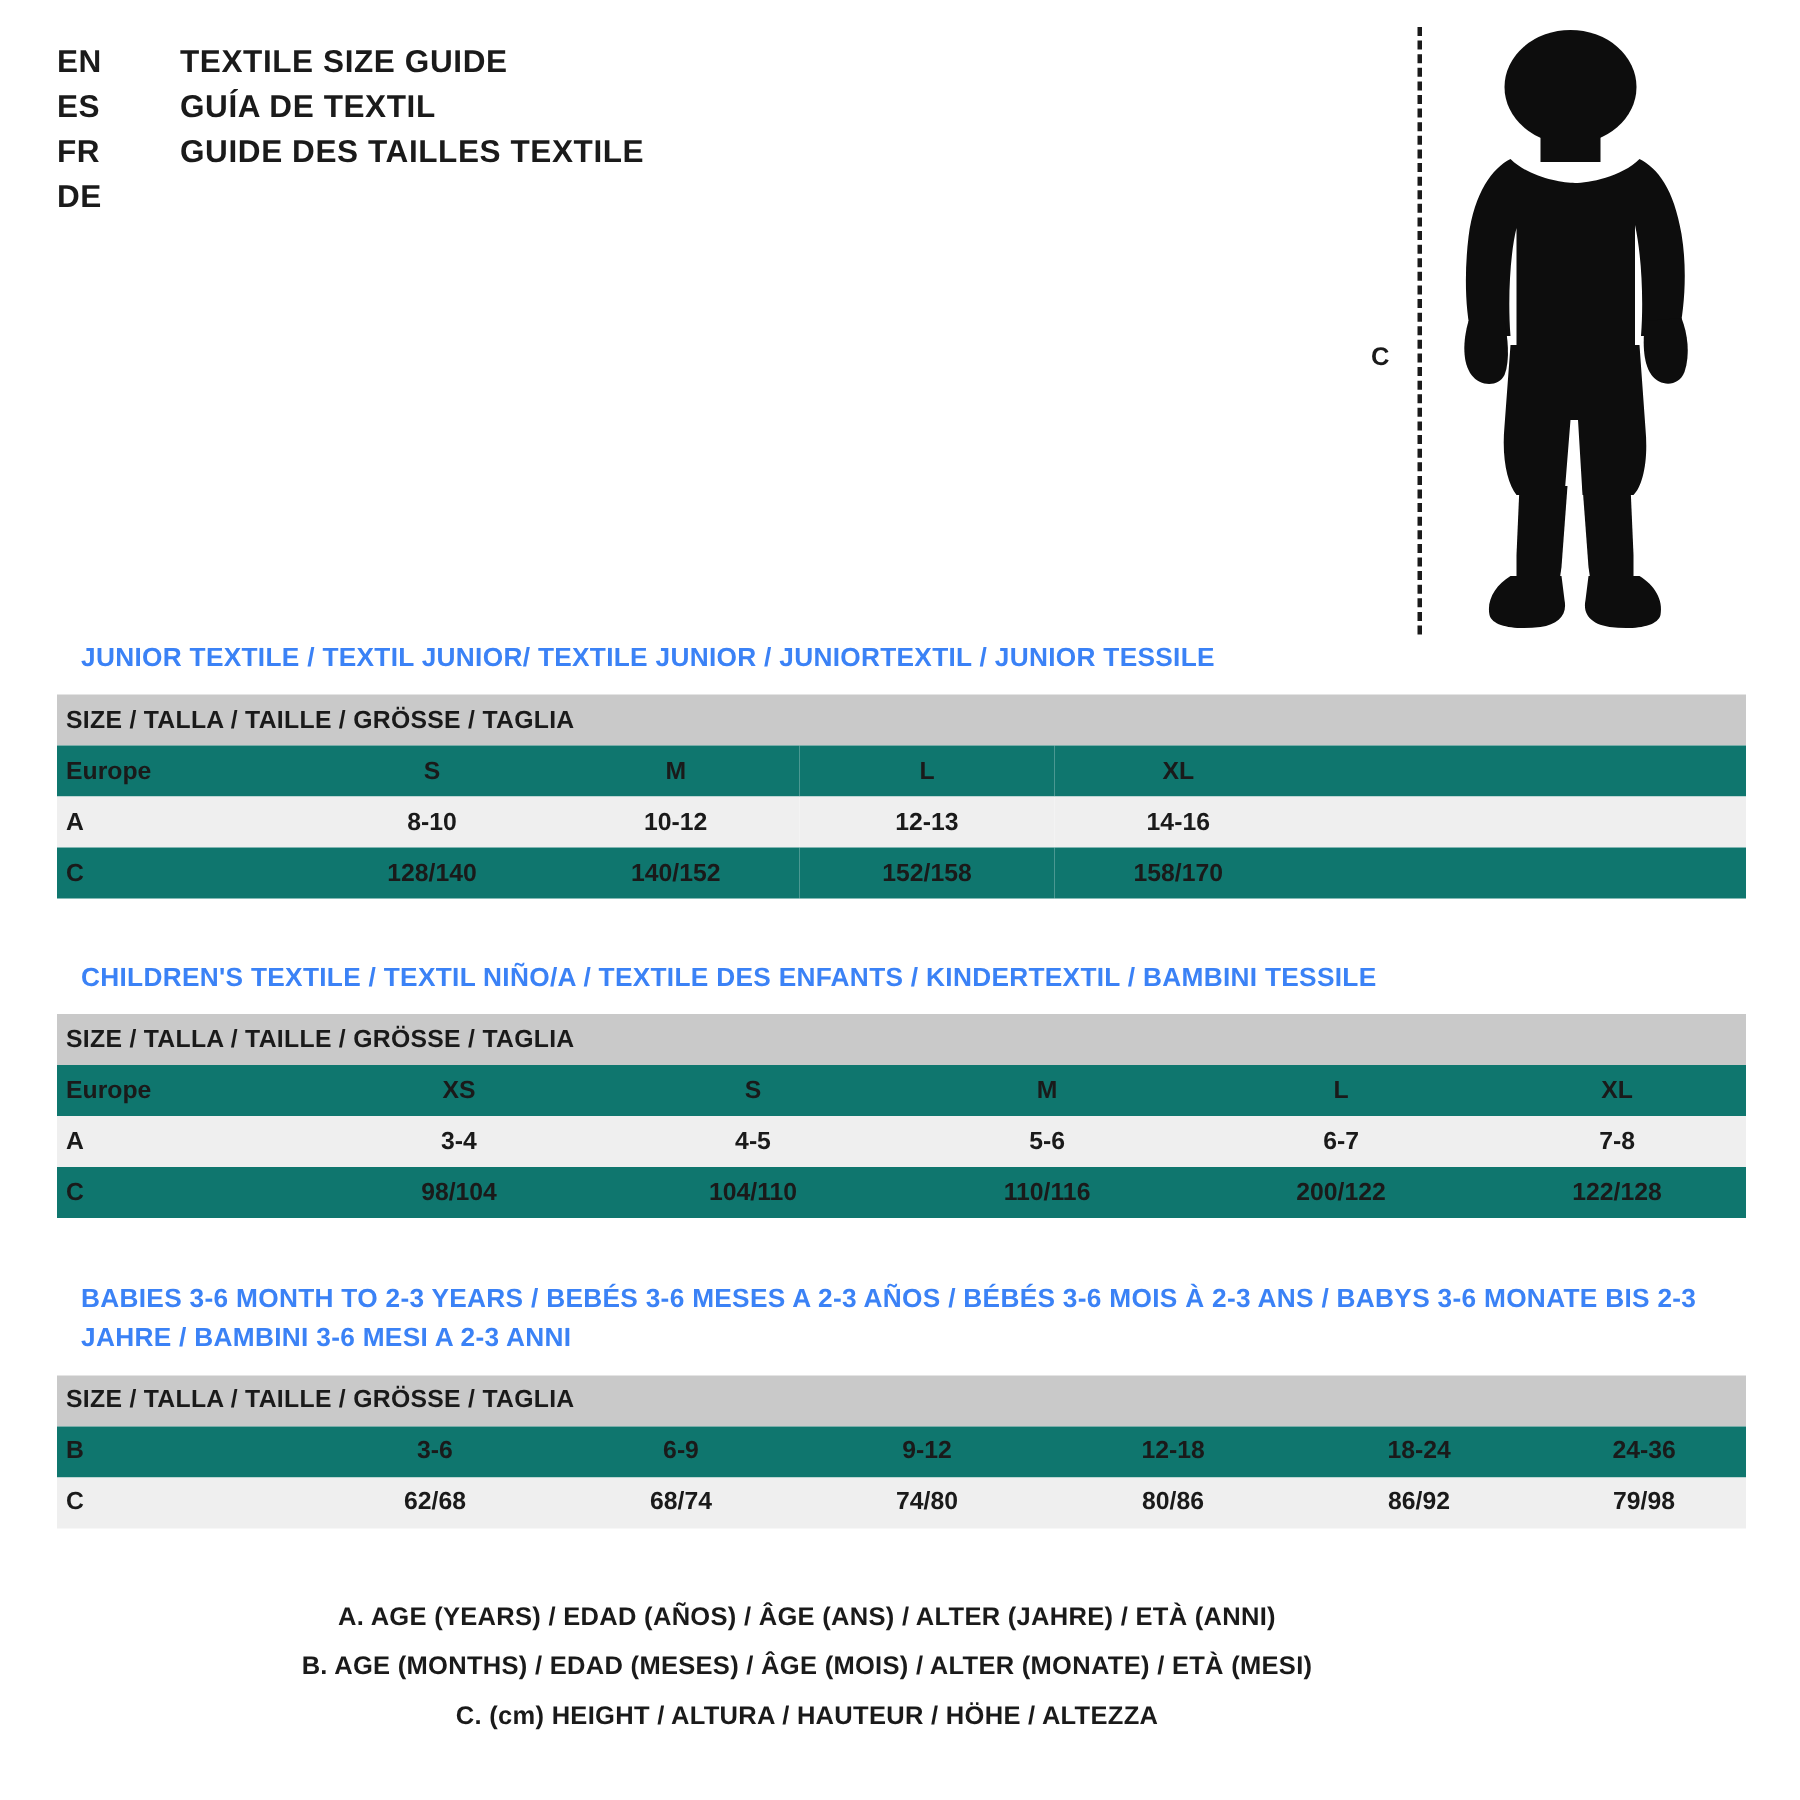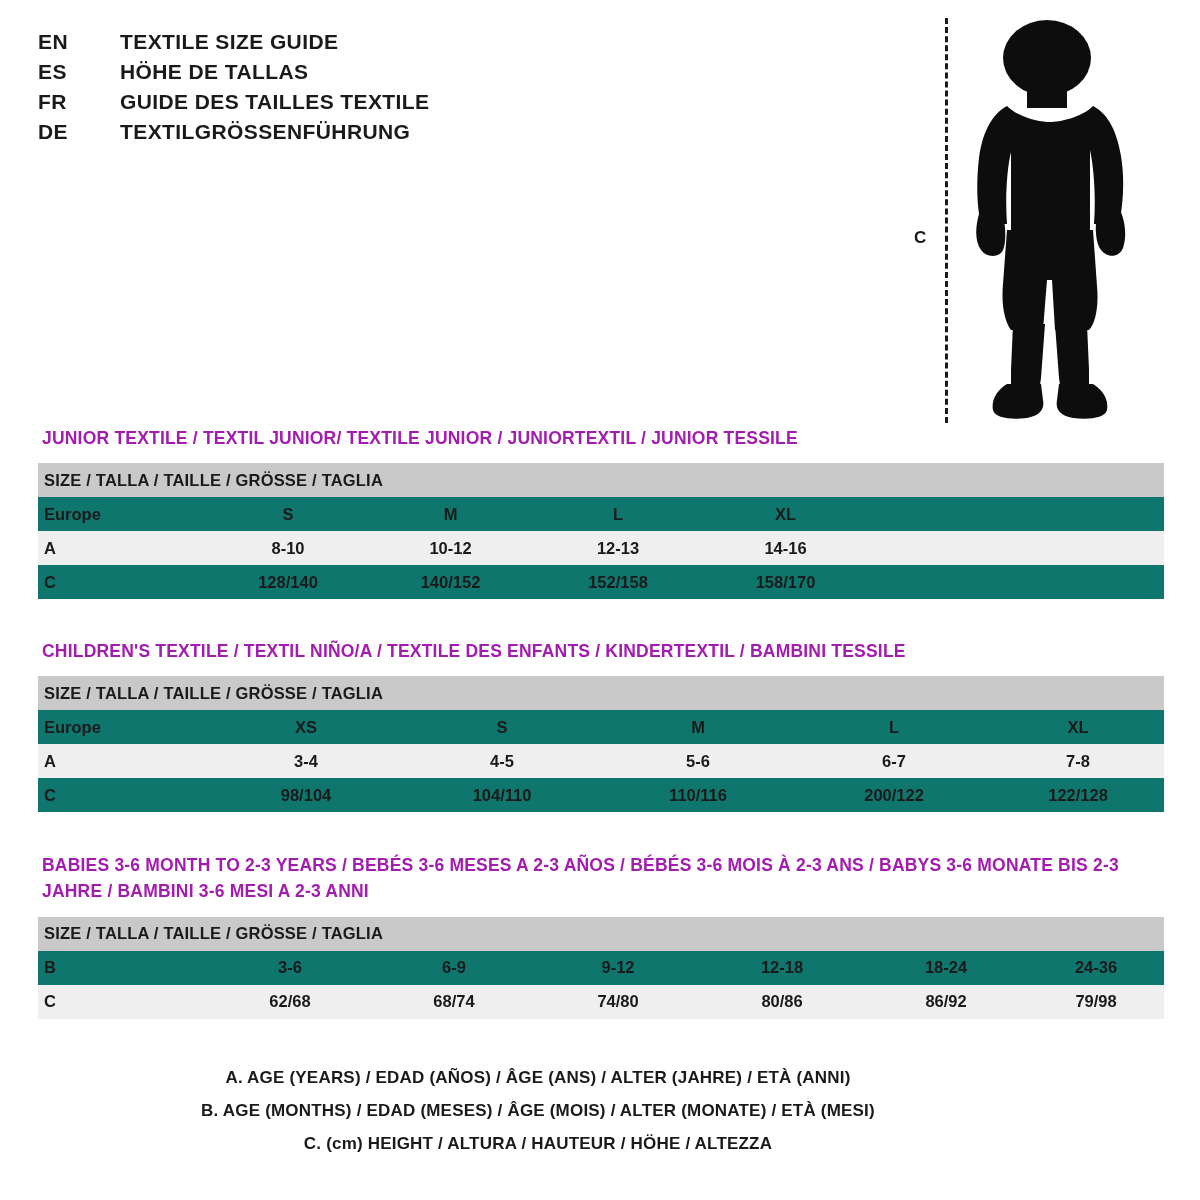--- a/index.html
+++ b/index.html
@@ -71,22 +71,22 @@
     position: absolute;
     left: 55px;
     top: 8px;
   }
 
   
   .section-title {
     font-size: 17.5px;
     font-weight: 700;
     letter-spacing: 0.2px;
-    color: #a21caf;
-    margin: 0 0 12px 4px;
+    color: #3b82f6;
+    margin: 0 0 12px 16px;
     line-height: 1.5;
   }
   .section {
     position: absolute;
     left: 38px;
     width: 1126px;
   }
   table.size-table {
     border-collapse: collapse;
     width: 100%;
@@ -139,29 +139,28 @@
 </head>
 <body>
 
 <div class="header">
   <div class="header-row">
     <span class="lang-code">EN</span>
     <span class="lang-title">TEXTILE SIZE GUIDE</span>
   </div>
   <div class="header-row">
     <span class="lang-code">ES</span>
-    <span class="lang-title">HÖHE DE TALLAS</span>
+    <span class="lang-title">GUÍA DE TEXTIL</span>
   </div>
   <div class="header-row">
     <span class="lang-code">FR</span>
     <span class="lang-title">GUIDE DES TAILLES TEXTILE</span>
   </div>
   <div class="header-row">
     <span class="lang-code">DE</span>
-    <span class="lang-title">TEXTILGRÖSSENFÜHRUNG</span>
   </div>
 </div>
 
 <div class="figure-area">
   <span class="figure-label">C</span>
   <div class="dashed-line"></div>
   <svg class="figure-svg" width="190" height="405" viewBox="0 0 190 405">
     <g fill="#0d0d0d">
 
       <ellipse cx="92" cy="40" rx="44" ry="38"></ellipse>

